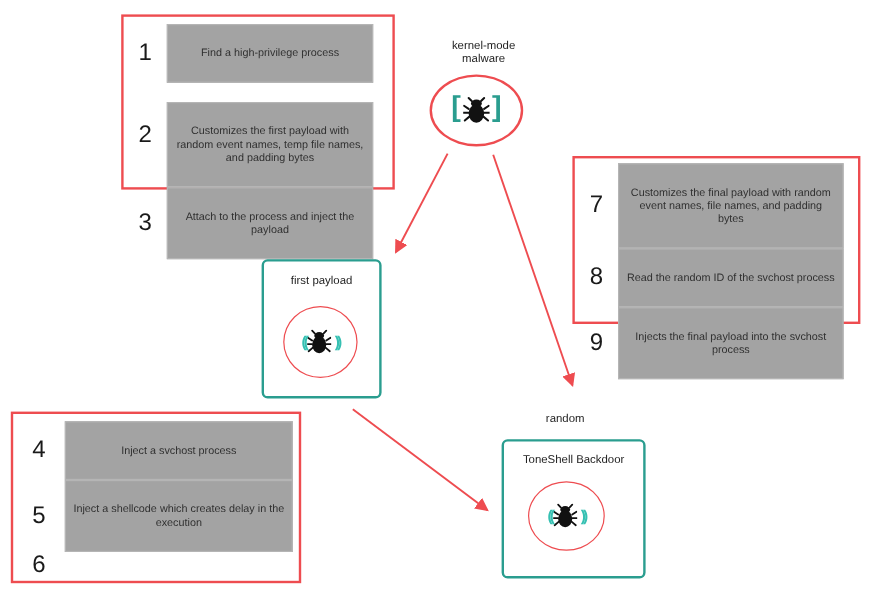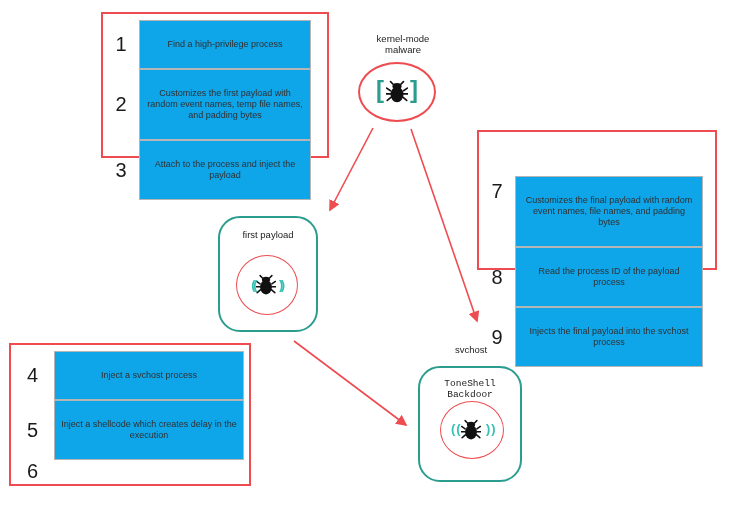--- a/index.html
+++ b/index.html
@@ -20,54 +20,54 @@
     position:absolute;border:2px solid var(--accent-red);background:#ffffff;
     display:flex;flex-direction:column;justify-content:space-evenly;
     box-sizing:border-box;
   }
   .step-row{display:flex;align-items:stretch;}
   .step-num{
     display:flex;align-items:center;justify-content:center;
     font-size:20px;color:#1a1a1a;
   }
   .step-box{
-    flex:1;border:1px solid var(--step-box-border);background:#0ea5e9;
+    flex:1;border:1px solid var(--step-box-border);background:#a3a3a3;
     display:flex;align-items:center;justify-content:center;
     text-align:center;font-size:9px;line-height:11px;
     padding:18px 6px;box-sizing:border-box;
   }
   #group-top-left{left:101px;top:12px;width:228px;height:146px;padding:6px 16px 6px 0;}
   #group-top-left .step-num{width:36px;}
   #group-right{left:477px;top:130px;width:240px;height:140px;padding:4px 12px 4px 0;}
   #group-right .step-num{width:36px;}
   #group-bottom-left{left:9px;top:343px;width:242px;height:143px;padding:6px 5px 6px 0;}
   #group-bottom-left .step-num{width:43px;}
-  .h35{min-height:35px;} .h44{min-height:44px;} .h34{min-height:34px;}
-  .h42{min-height:42px;margin-top:40px;} .h33{min-height:33px;}
+  .h35{min-height:35px;} .h44{min-height:44px;margin-top:16px;} .h34{min-height:34px;}
+  .h42{min-height:42px;} .h33{min-height:33px;}
   
   .node-label{
     position:absolute;text-align:center;font-size:9.5px;line-height:11px;color:#222;
   }
   
   .malware-ellipse{
     position:absolute;left:358px;top:62px;width:78px;height:60px;
     border:2px solid var(--accent-red);border-radius:50%;box-sizing:border-box;
     display:flex;align-items:center;justify-content:center;gap:2px;background:#fff;
   }
   .bracket{
     font-size:24px;font-weight:bold;color:var(--accent-teal);
     line-height:1;transform:translateY(-2px);
   }
   
   .process-box{
-    position:absolute;border:2px solid var(--accent-teal);border-radius:22px;
+    position:absolute;border:2px solid var(--accent-teal);border-radius:5px;
     background:#ffffff;box-sizing:border-box;
   }
   #hpp-box{left:218px;top:216px;width:100px;height:116px;}
-  #svchost-box{left:418px;top:366px;width:104px;height:116px;font-family:Liberation Mono, monospace;}
+  #svchost-box{left:418px;top:366px;width:120px;height:116px;}
   .inner-label{
     text-align:center;font-size:9.5px;line-height:11px;color:#222;margin-top:11px;
   }
   .infect-circle{
     position:absolute;border:1.5px solid var(--accent-red);border-radius:50%;
     display:flex;align-items:center;justify-content:center;gap:1px;
     box-sizing:border-box;background:#fff;
   }
   #hpp-circle{left:16px;top:37px;width:62px;height:60px;}
   #svchost-circle{left:20px;top:33px;width:64px;height:58px;}
@@ -113,21 +113,21 @@
     </div>
   </div>
 
   <div class="steps-group" id="group-right">
     <div class="step-row">
       <div class="step-num">7</div>
       <div class="step-box h42">Customizes the final payload with random event names, file names, and padding bytes</div>
     </div>
     <div class="step-row">
       <div class="step-num">8</div>
-      <div class="step-box h33">Read the process ID of the payload process</div>
+      <div class="step-box h33">Read the random ID of the svchost process</div>
     </div>
     <div class="step-row">
       <div class="step-num">9</div>
       <div class="step-box h34">Injects the final payload into the svchost process</div>
     </div>
   </div>
 
   <div class="steps-group" id="group-bottom-left">
     <div class="step-row">
       <div class="step-num">4</div>
@@ -177,21 +177,21 @@
             <path d="M27 21 L34 21"></path>
             <path d="M26 26 L32 31"></path>
         </g>
         <ellipse cx="17" cy="9" rx="7" ry="5" fill="currentColor"></ellipse>
         <ellipse cx="17" cy="22" rx="10" ry="12" fill="currentColor"></ellipse>
       </svg>
       <span class="wave right">))</span>
     </div>
   </div>
 
-  <div class="node-label" style="left:429px;top:344px;width:84px;">svchost</div>
+  <div class="node-label" style="left:429px;top:344px;width:84px;">random</div>
   <div class="process-box" id="svchost-box">
     <div class="inner-label" style="margin-top:10px;">ToneShell Backdoor</div>
     <div class="infect-circle" id="svchost-circle">
       <span class="wave">((</span>
       <svg class="bug" width="20" height="22" viewBox="0 0 34 36">
         <g stroke="currentColor" stroke-width="2.6" stroke-linecap="round" fill="none">
           <path d="M11 6 L7 2"></path>
             <path d="M23 6 L27 2"></path>
           <path d="M7 16 L1 12"></path>
             <path d="M7 21 L0 21"></path>

